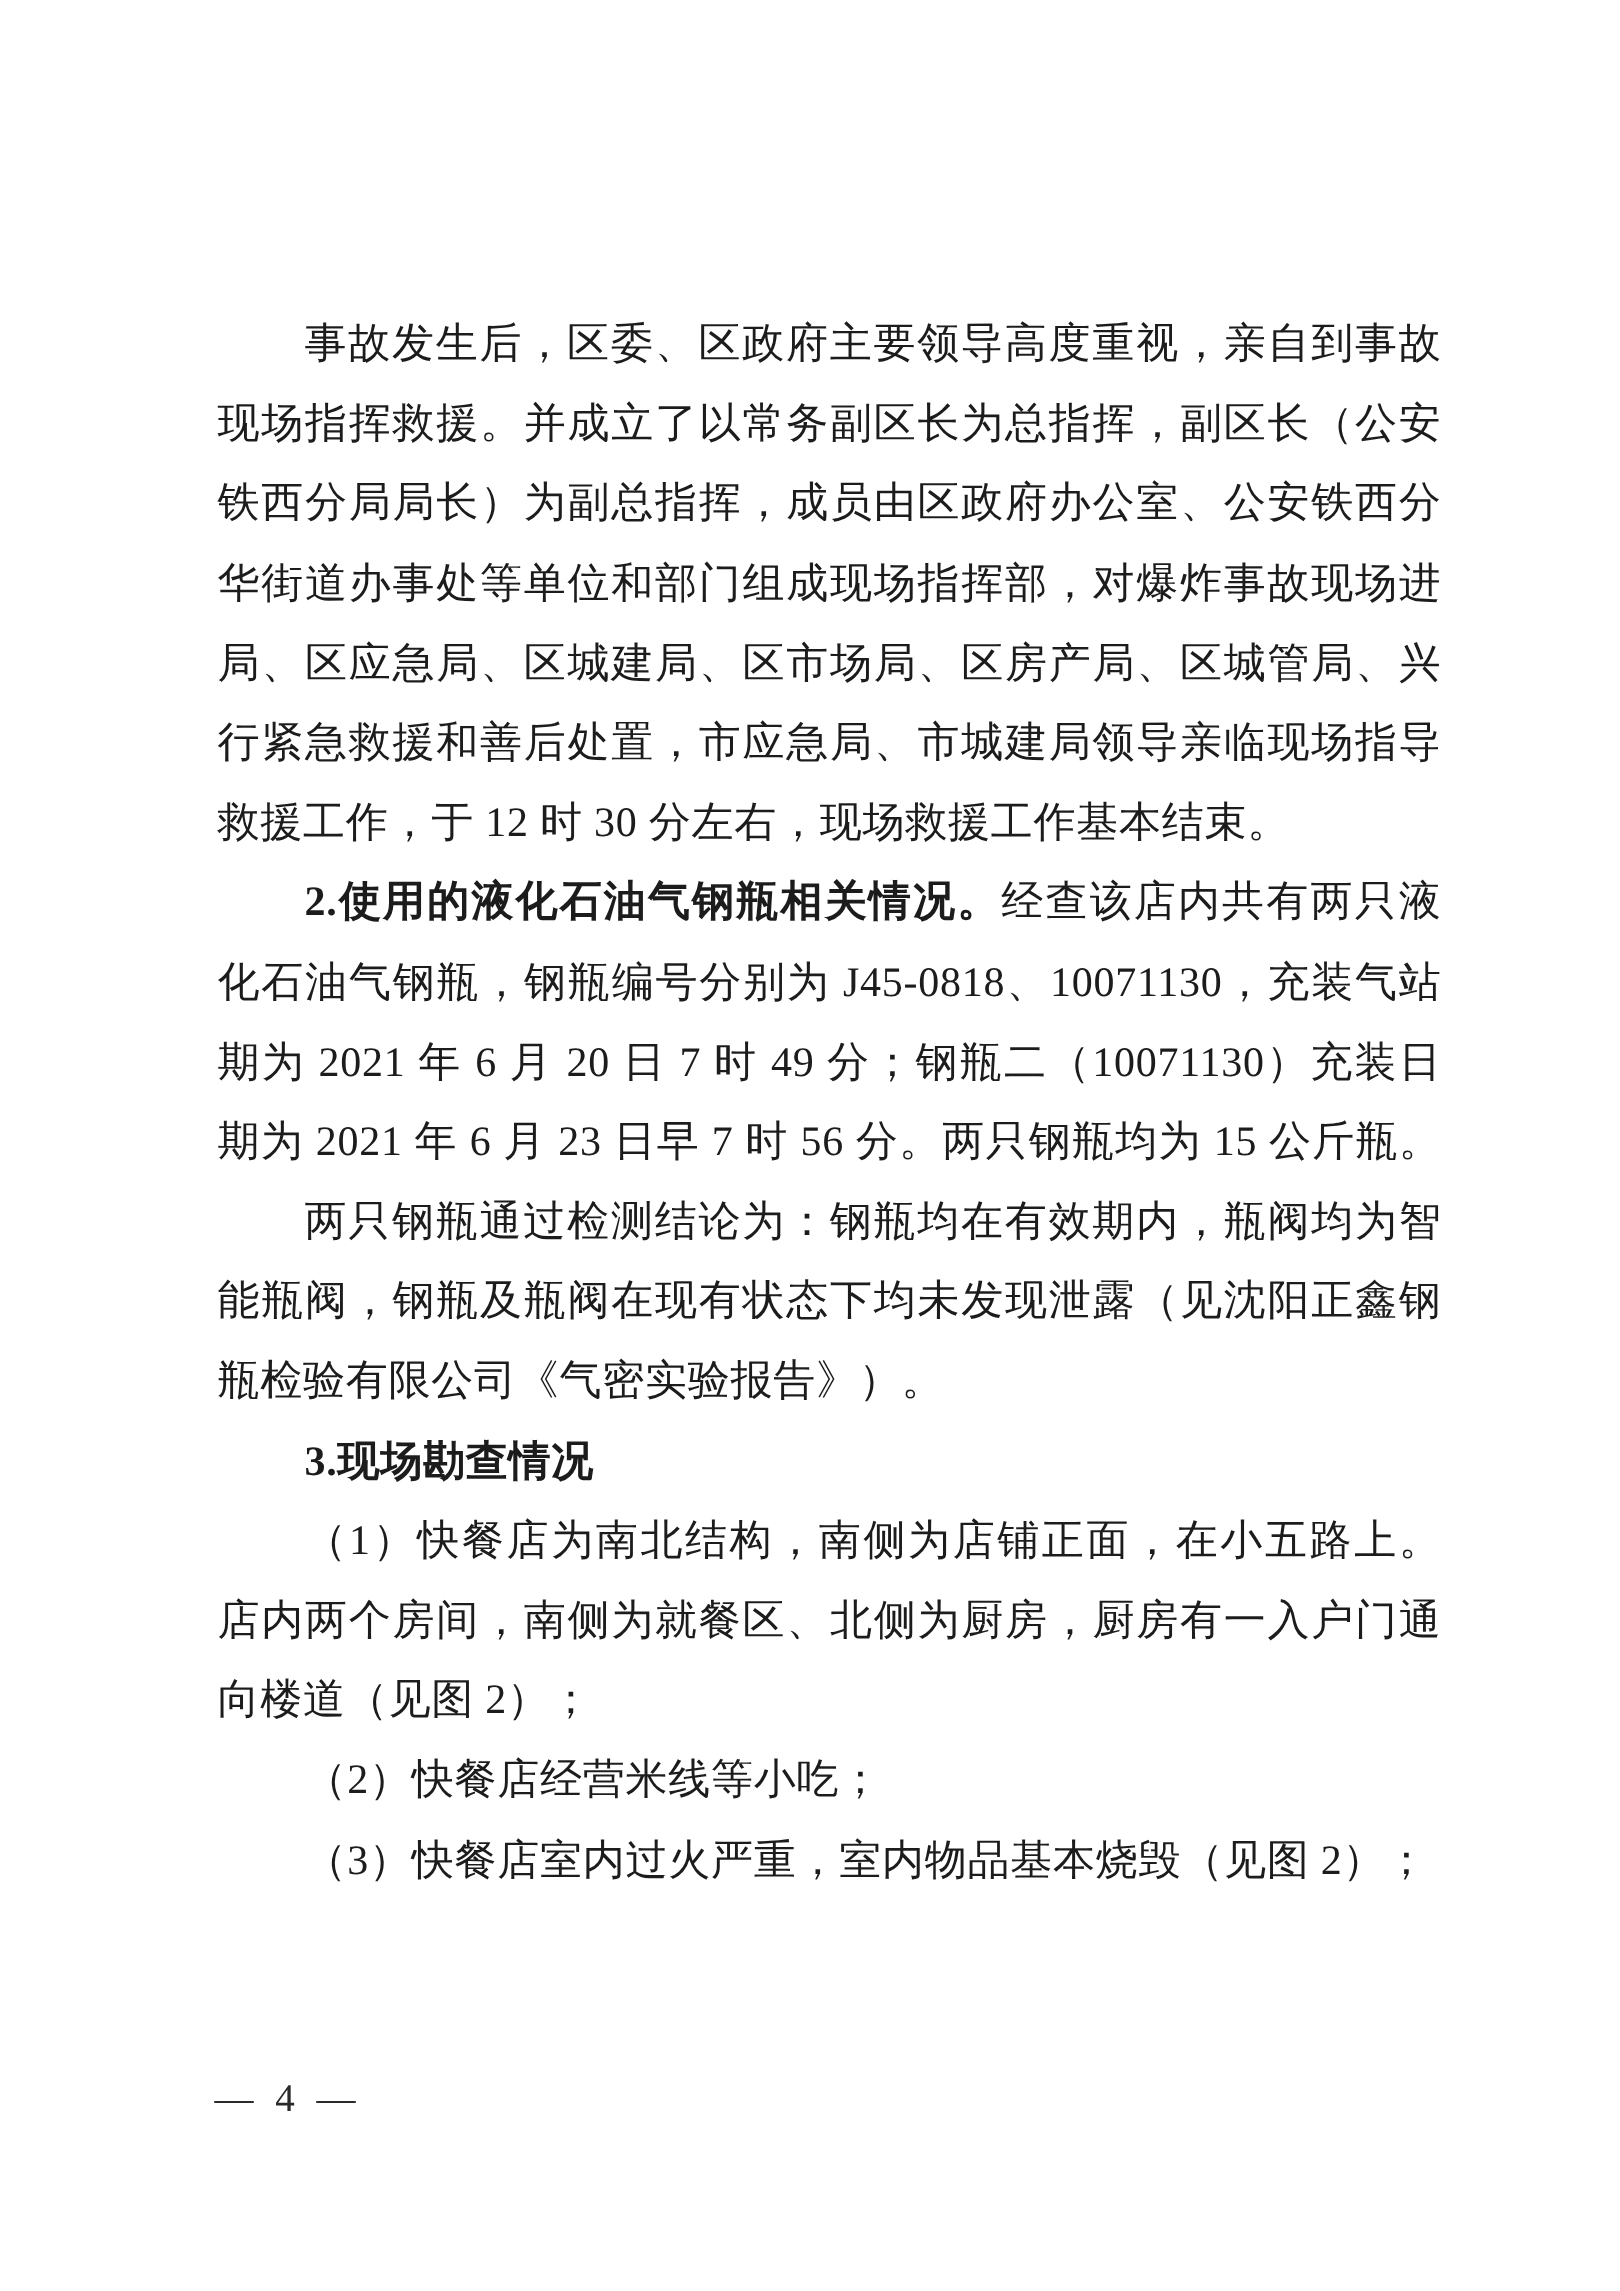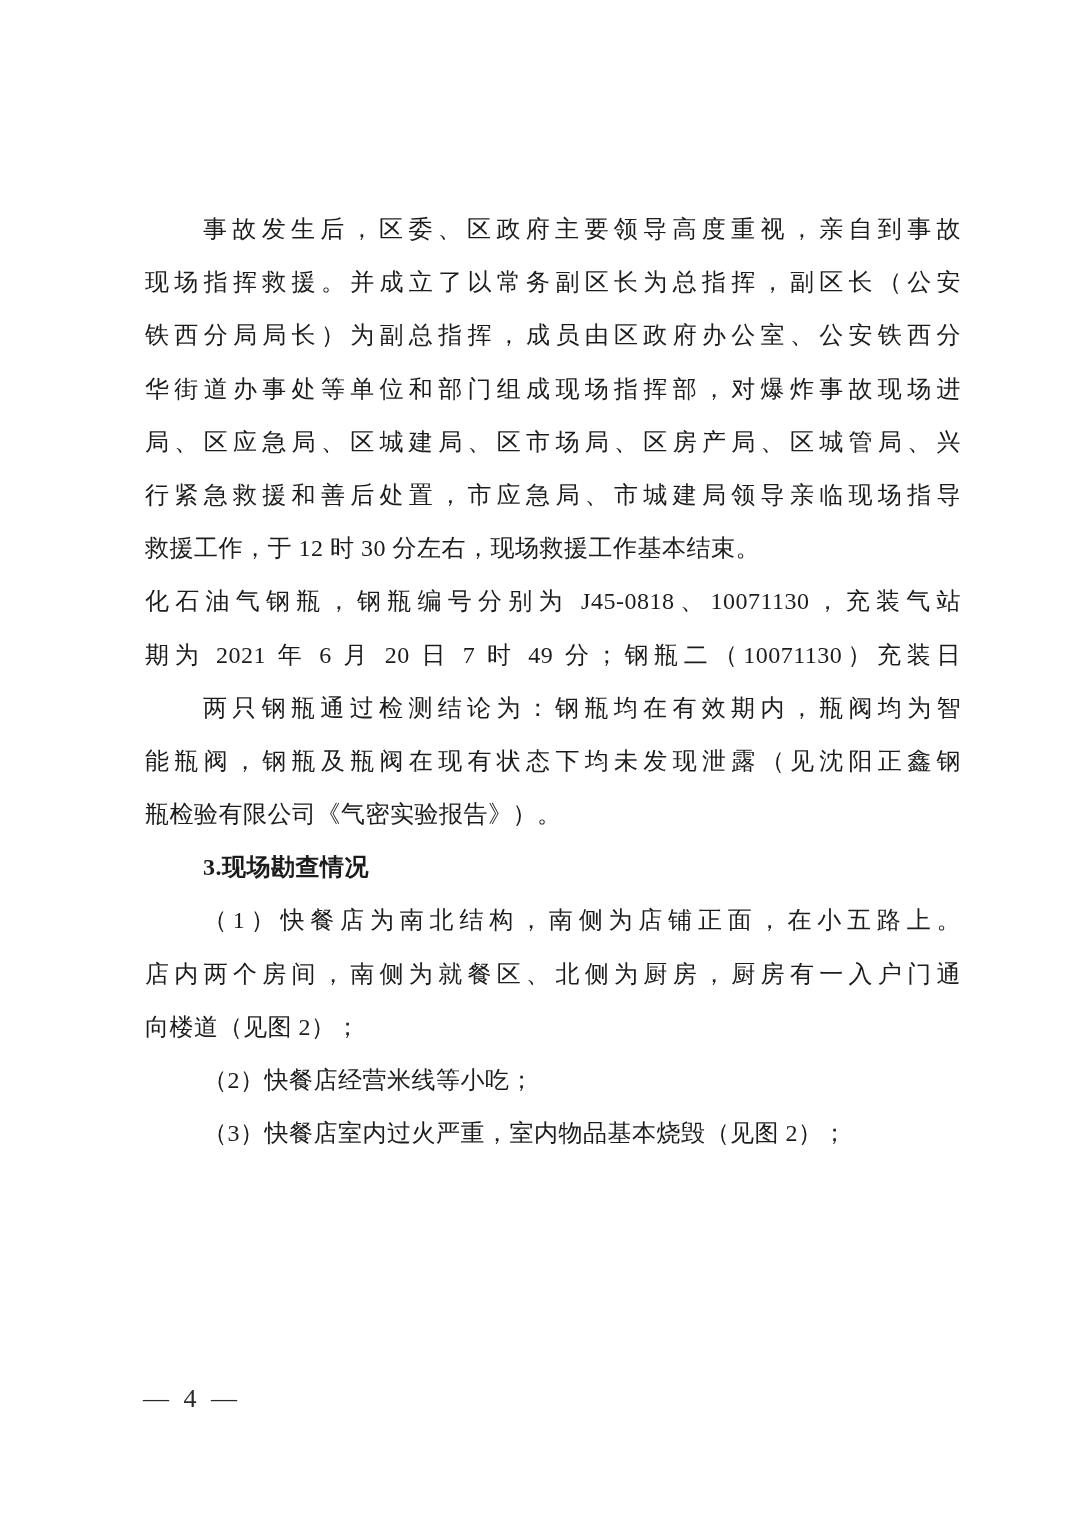--- a/index.html
+++ b/index.html
@@ -24,21 +24,21 @@
   }
   .doc-body {
     position: absolute;
     left: 145px;
     top: 203px;
     width: 816px;
   }
   .line {
     height: 53.2px;
     line-height: 53.2px;
-    font-size: 24px;
+    font-size: 28px;
     white-space: nowrap;
     letter-spacing: 0.5px;
   }
   .line.justify {
     white-space: normal;
     text-align: justify;
     text-align-last: justify;
     -moz-text-align-last: justify;
   }
   .line.indent {
@@ -63,22 +63,24 @@
 
 <div class="page">
   <div class="doc-body">
       <div class="line justify indent"><span class="seg">事故发生后，区委、区政府主要领导高度重视，亲自到事故</span></div>
       <div class="line justify"><span class="seg">现场指挥救援。并成立了以常务副区长为总指挥，副区长（公安</span></div>
       <div class="line justify"><span class="seg">铁西分局局长）为副总指挥，成员由区政府办公室、公安铁西分</span></div>
       <div class="line justify"><span class="seg">华街道办事处等单位和部门组成现场指挥部，对爆炸事故现场进</span></div>
       <div class="line justify"><span class="seg">局、区应急局、区城建局、区市场局、区房产局、区城管局、兴</span></div>
       <div class="line justify"><span class="seg">行紧急救援和善后处置，市应急局、市城建局领导亲临现场指导</span></div>
       <div class="line"><span class="seg">救援工作，于 12 时 30 分左右，现场救援工作基本结束。</span></div>
+      <div class="line justify indent"><span class="seg bold">2.使用的液化石油气钢瓶相关情况。</span><span class="seg">经查该店内共有两只液</span></div>
       <div class="line justify"><span class="seg">化石油气钢瓶，钢瓶编号分别为 J45-0818、10071130，充装气站</span></div>
       <div class="line justify"><span class="seg">期为 2021 年 6 月 20 日 7 时 49 分；钢瓶二（10071130）充装日</span></div>
+      <div class="line justify"><span class="seg">期为 2021 年 6 月 23 日早 7 时 56 分。两只钢瓶均为 15 公斤瓶。</span></div>
       <div class="line justify indent"><span class="seg">两只钢瓶通过检测结论为：钢瓶均在有效期内，瓶阀均为智</span></div>
       <div class="line justify"><span class="seg">能瓶阀，钢瓶及瓶阀在现有状态下均未发现泄露（见沈阳正鑫钢</span></div>
       <div class="line"><span class="seg">瓶检验有限公司《气密实验报告》）。</span></div>
       <div class="line indent"><span class="seg bold">3.现场勘查情况</span></div>
       <div class="line justify indent"><span class="seg">（1）快餐店为南北结构，南侧为店铺正面，在小五路上。</span></div>
       <div class="line justify"><span class="seg">店内两个房间，南侧为就餐区、北侧为厨房，厨房有一入户门通</span></div>
       <div class="line"><span class="seg">向楼道（见图 2）；</span></div>
       <div class="line indent"><span class="seg">（2）快餐店经营米线等小吃；</span></div>
       <div class="line indent"><span class="seg">（3）快餐店室内过火严重，室内物品基本烧毁（见图 2）；</span></div>
     </div>

